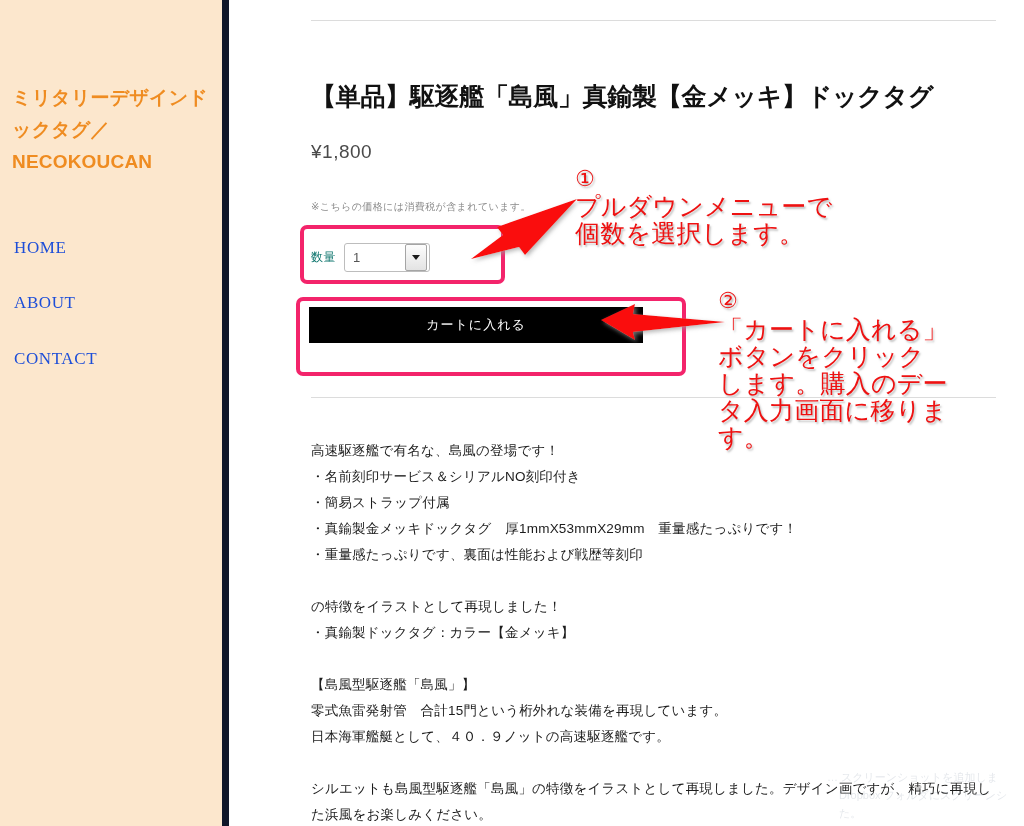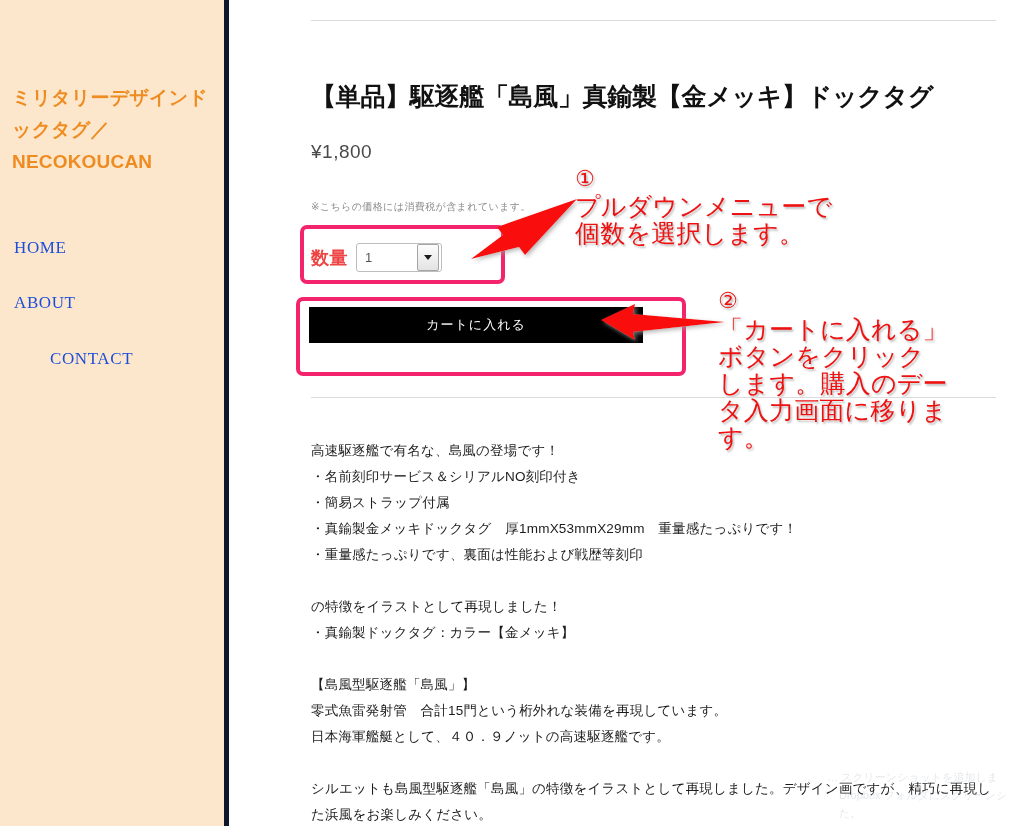--- a/index.html
+++ b/index.html
@@ -16,21 +16,21 @@
   }
 
   
   #sidebar {
     position: absolute;
     left: 0;
     top: 0;
     width: 229px;
     height: 826px;
     background: #fce7cd;
-    border-right: 5px solid #0f172a;
+    border-right: 7px solid #0f172a;
     box-sizing: border-box;
   }
   #site-title {
     position: absolute;
     left: 12px;
     top: 82px;
     width: 200px;
     color: #ef8c21;
     font-size: 19px;
     font-weight: bold;
@@ -43,21 +43,21 @@
     left: 14px;
     color: #1d4ed8;
     font-size: 17px;
     font-family: "Liberation Serif", "DejaVu Serif", serif;
     letter-spacing: 0.6px;
     cursor: pointer;
     white-space: nowrap;
   }
   #nav-home    { top: 238px; }
   #nav-about   { top: 293px; }
-  #nav-contact { top: 349px; margin-left: 36px; }
+  #nav-contact { top: 349px; }
 
   
   #main {
     position: absolute;
     left: 229px;
     top: 0;
     width: 795px;
     height: 826px;
   }
   .divider {
@@ -112,23 +112,23 @@
 
   
   #qty-row {
     position: absolute;
     left: 82px;
     top: 243px;
     display: flex;
     align-items: center;
   }
   #qty-label {
-    font-size: 18px;
-    font-weight: bold;
-    color: #ef4444;
+    font-size: 12px;
+    font-weight: normal;
+    color: #0f766e;
     margin-right: 8px;
     letter-spacing: 0.5px;
   }
   #qty-select {
     width: 86px;
     height: 29px;
     border: 1px solid #bdbdbd;
     border-radius: 3px;
     background: #ffffff;
     display: flex;

